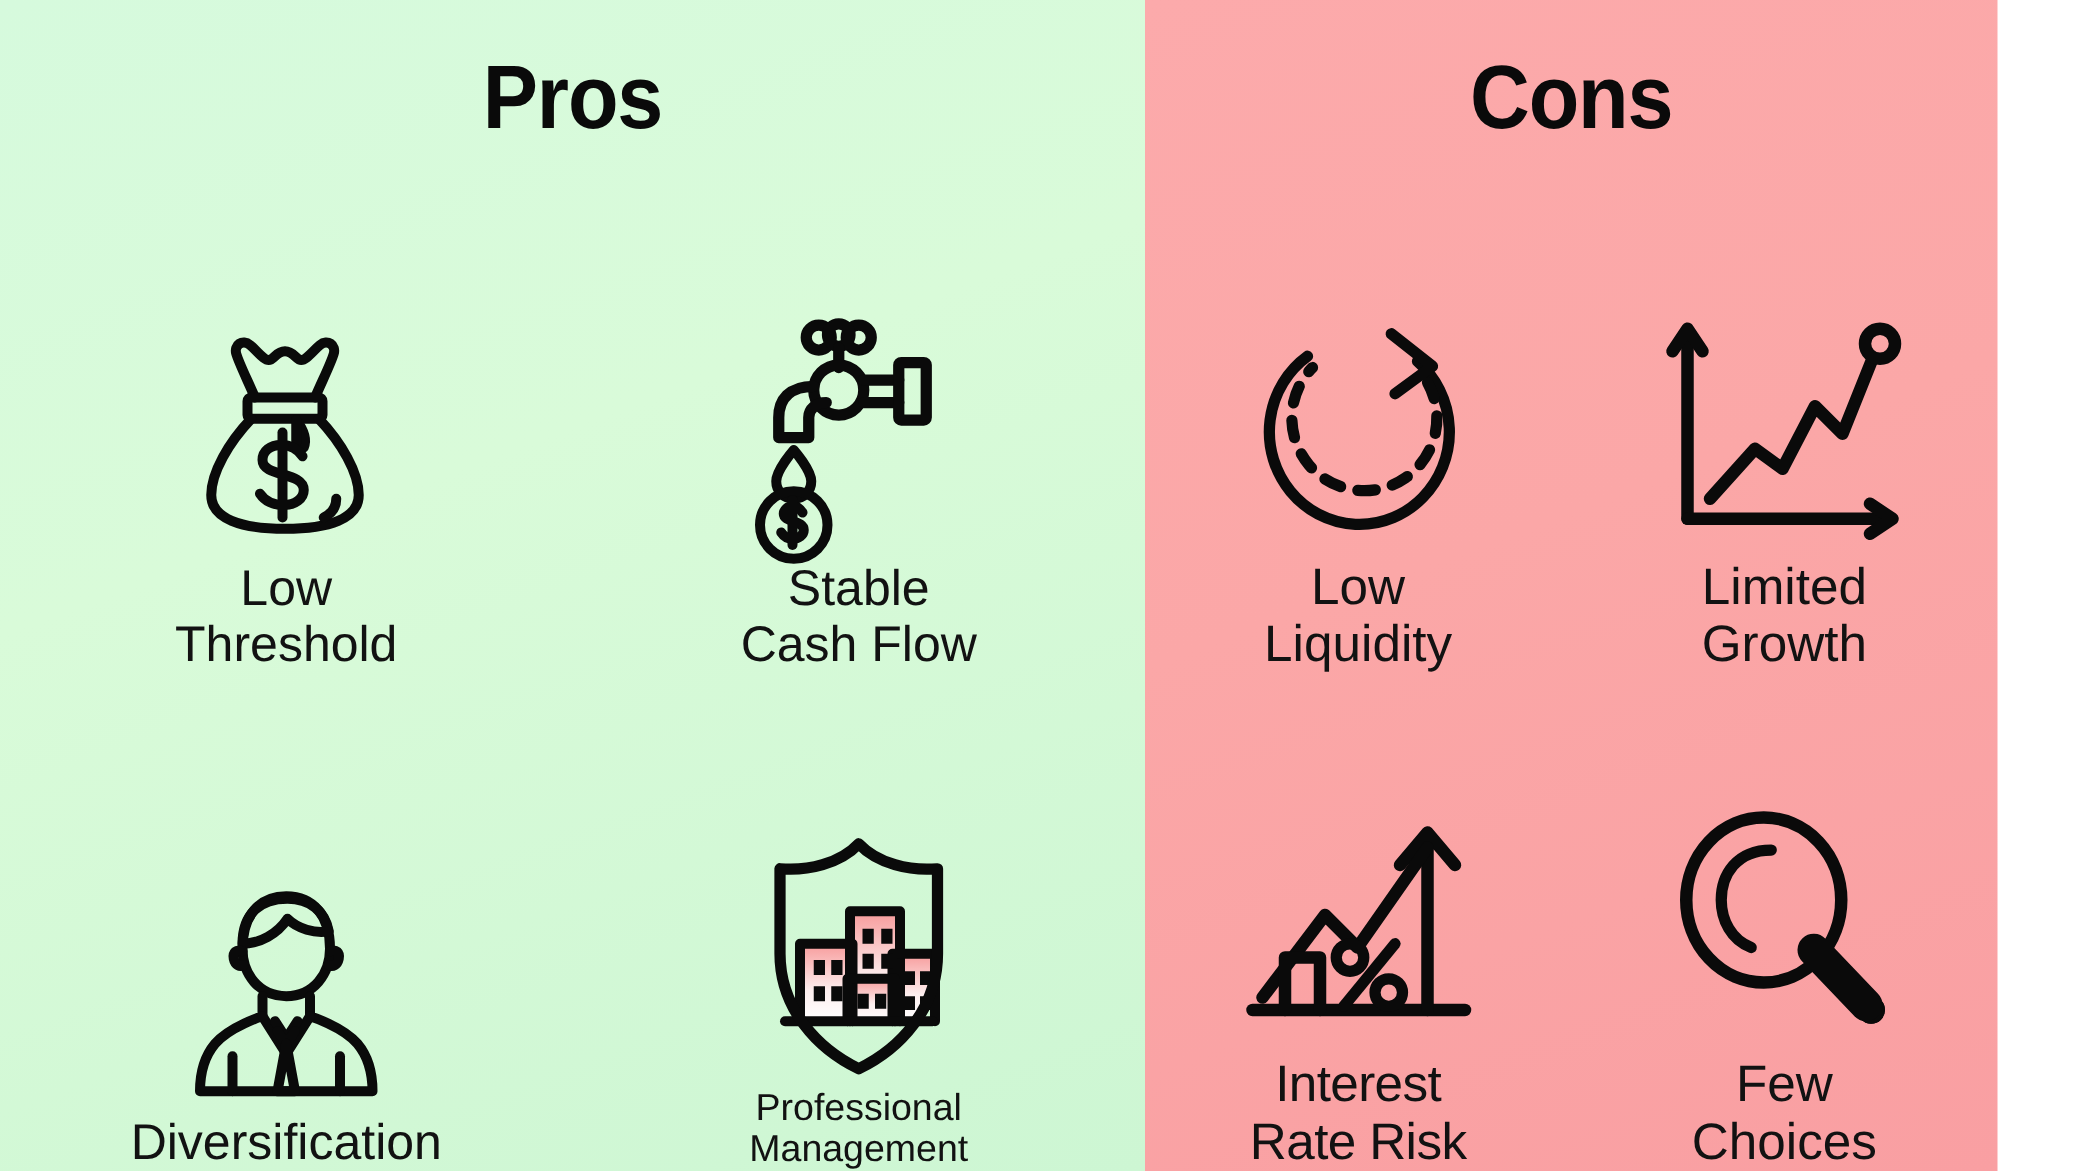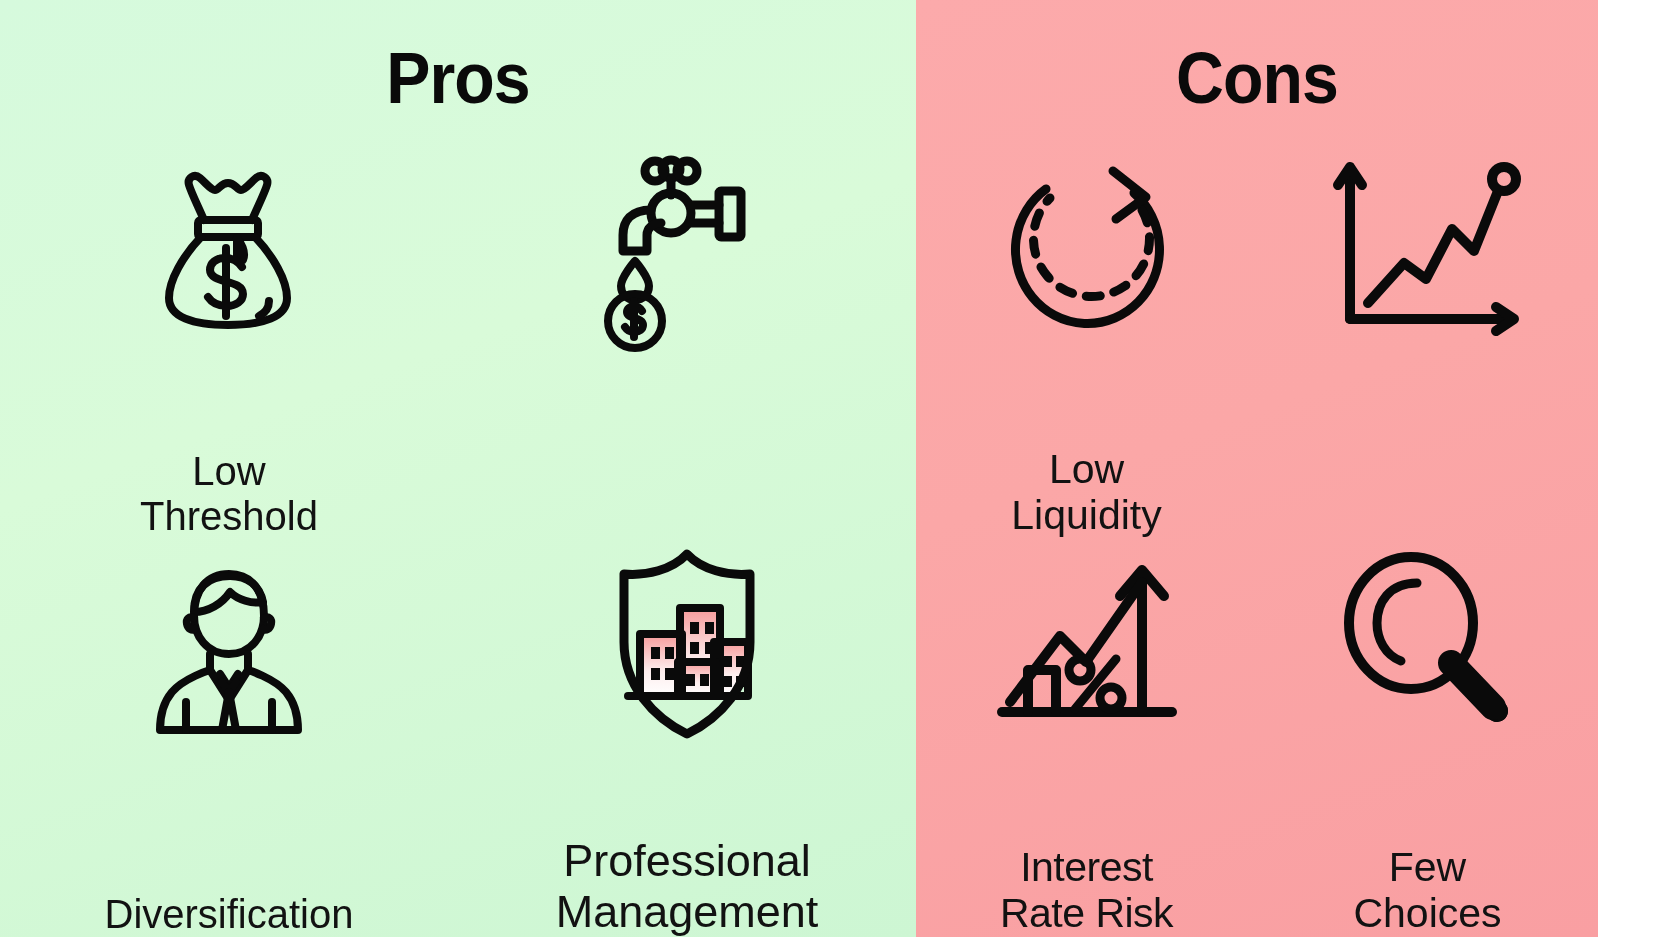--- a/index.html
+++ b/index.html
@@ -49,21 +49,21 @@
     right: 0;
     bottom: 0;
     display: grid;
     grid-template-columns: 1fr 1fr;
     grid-template-rows: 1fr 1fr;
   }
   .cell {
     display: flex;
     flex-direction: column;
     align-items: center;
-    justify-content: space-between;
+    justify-content: flex-end;
     padding-top: 10px;
   }
   .cell-icon {
     height: 190px;
     display: flex;
     align-items: center;
     justify-content: center;
   }
   .cell-label {
     margin-top: 10px;
@@ -72,21 +72,21 @@
     line-height: 1.12;
     color: #121212;
     font-weight: 400;
     white-space: pre-line;
     letter-spacing: 0px;
   }
   .panel-cons .cell-label { font-size: 41px; }
 
   
   .cell-pros-1 .cell-icon { margin-left: -2px; }
-  .cell-pros-4 .cell-label { font-size: 45px; }
+  .cell-pros-4 .cell-label { font-size: 30px; }
   .cell-cons-3 .cell-label { letter-spacing: -0.5px; }
 
   svg { display: block; overflow: visible; }
 </style>
 </head>
 <body>
 
 <div class="infographic">
 
   <section class="panel panel-pros">
@@ -137,20 +137,22 @@
               <path d="M28 106 C28 106 14 122 14 131 C14 139 20 145 28 145 C36 145 42 139 42 131 C42 122 28 106 28 106 Z"></path>
             </g>
 
             <g fill="none" stroke="#0a0a0a" stroke-width="8" stroke-linecap="round" stroke-linejoin="round">
               <circle cx="28" cy="166" r="27"></circle>
               <path d="M35 156 C33 153 30 151 27 151 C23 151 20 154 20 157 C20 164 36 162 36 170 C36 174 32 177 27 177 C23 177 20 175 18 172"></path>
               <path d="M27 146 L27 182"></path>
             </g>
           </svg>
         </div>
+        <div class="cell-label">Stable
+Cash Flow</div>
       </div>
 
       <div class="cell cell-pros-3">
         <div class="cell-icon">
           <svg width="175" height="180" viewBox="0 0 175 180">
             <g fill="none" stroke="#0a0a0a" stroke-width="8" stroke-linecap="round" stroke-linejoin="round">
 
               <path d="M52 62 C52 36 65 20 87 20 C109 20 122 36 122 62 C122 82 109 100 87 100 C65 100 52 82 52 62 Z"></path>
 
               <path d="M52 58 C52 34 66 22 88 22 C106 22 118 32 121 48 C110 50 96 46 88 38 C80 50 66 58 52 58 Z"></path>
@@ -271,20 +273,22 @@
 
               <path d="M22 166 L184 166"></path>
               <path d="M168 154 L186 166 L168 178"></path>
 
               <path d="M40 150 L76 110 L98 126 L124 76 L146 98 L170 38"></path>
 
               <circle cx="176" cy="26" r="12"></circle>
             </g>
           </svg>
         </div>
+        <div class="cell-label">Limited
+Growth</div>
       </div>
 
       <div class="cell cell-cons-3">
         <div class="cell-icon">
           <svg width="185" height="180" viewBox="0 0 185 180">
             <g fill="none" stroke="#0a0a0a" stroke-width="10" stroke-linecap="round" stroke-linejoin="round">
 
               <path d="M8 158 L178 158"></path>
 
               <path d="M148 158 L148 20"></path>

